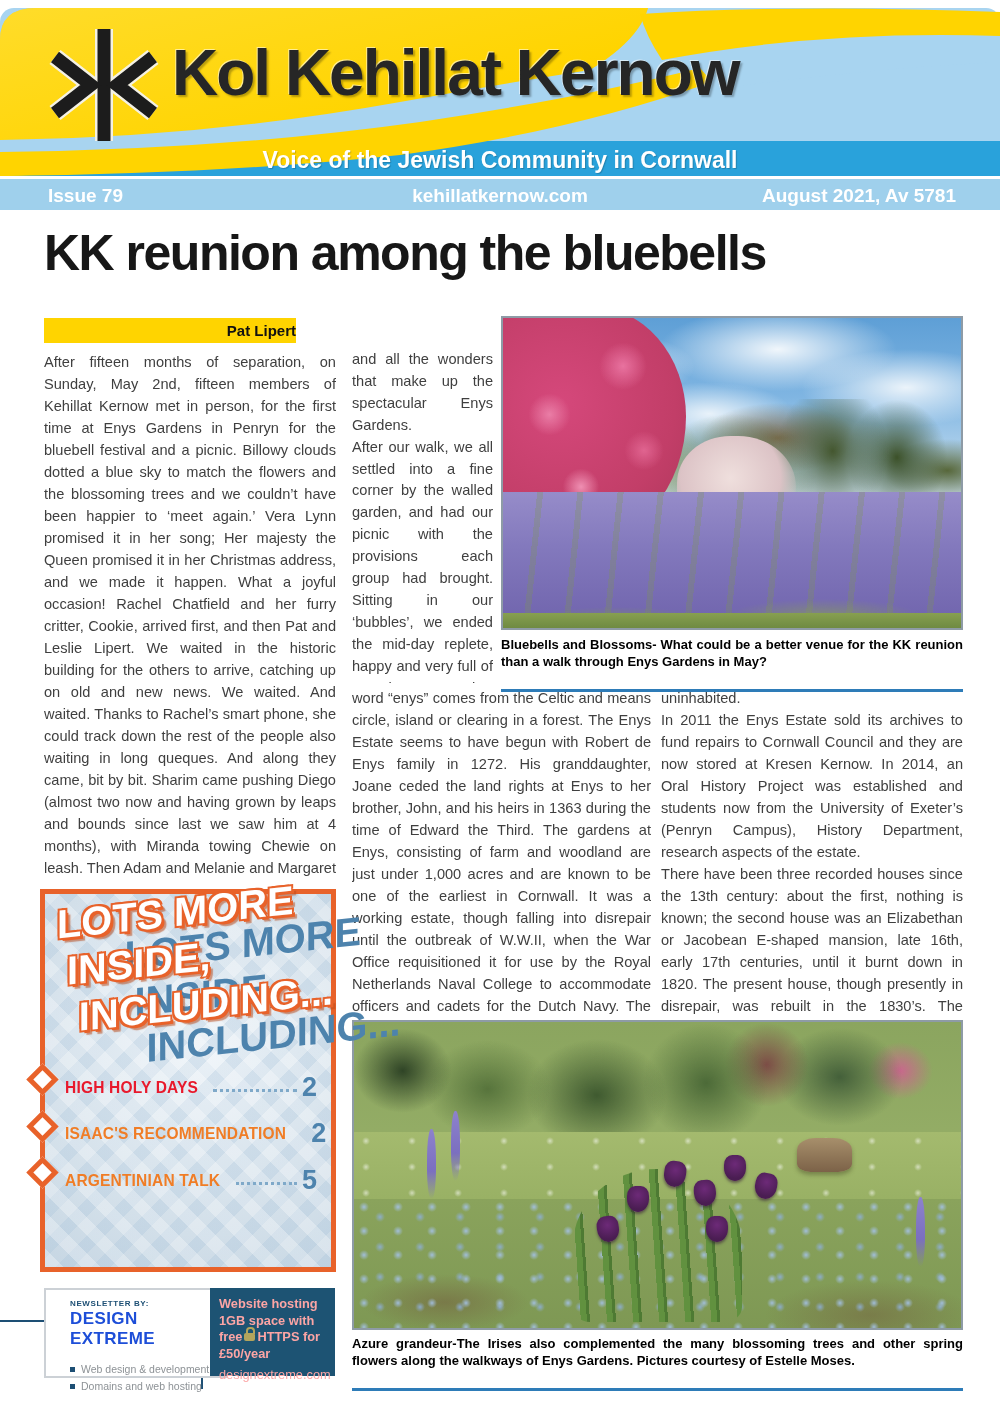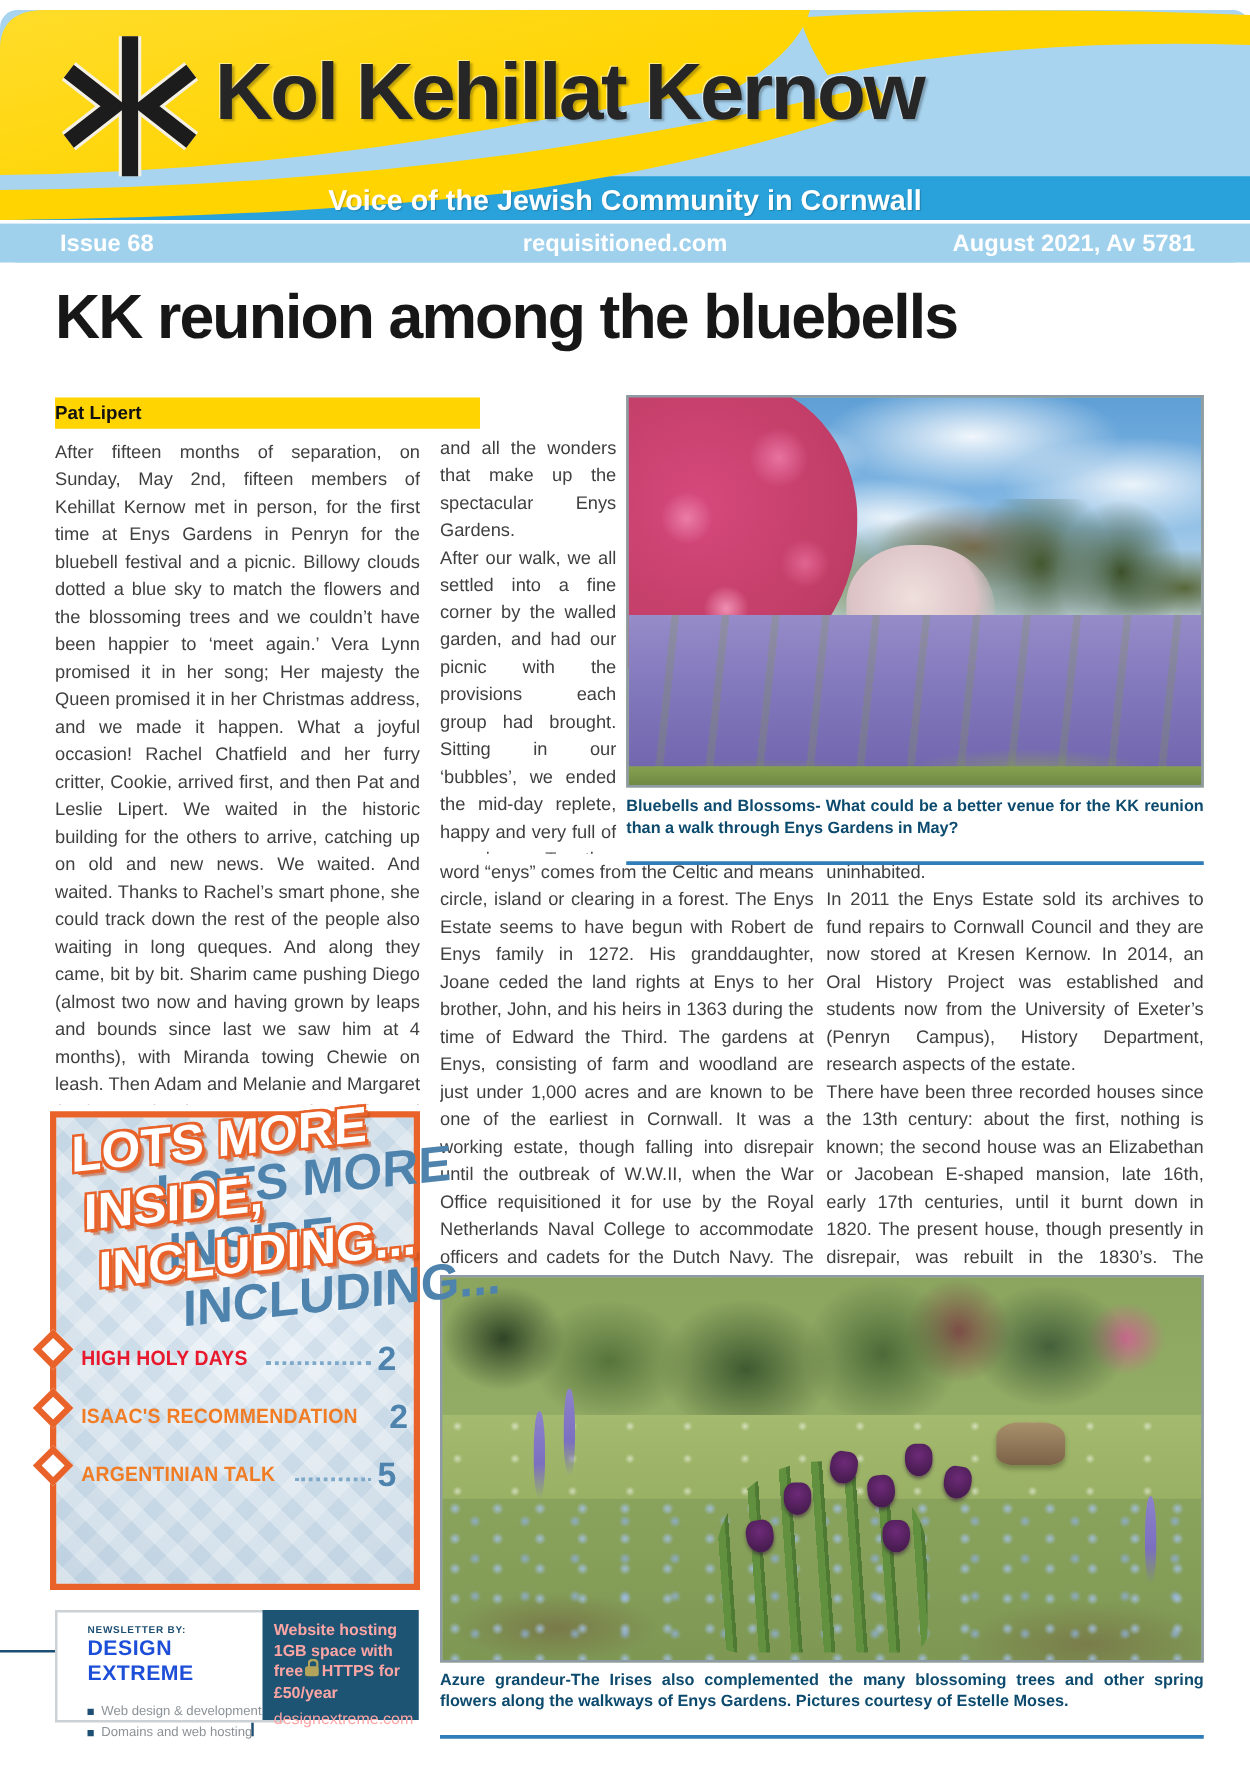--- a/index.html
+++ b/index.html
@@ -13,30 +13,30 @@
       letter-spacing:-2px;text-shadow:2px 2px 2px rgba(0,0,0,.28),-1px -1px 0 rgba(255,255,255,.55);}
   .tagline{left:0;top:144px;width:1000px;height:32px;text-align:center;color:#fff;
       font-size:23px;font-weight:bold;line-height:32px;text-shadow:1px 1px 1px rgba(0,0,0,.2);}
   .issue-row{left:0;top:181px;width:1000px;height:29px;color:#fff;font-size:19px;font-weight:bold;line-height:29px;}
   .issue-left{position:absolute;left:48px;}
   .issue-center{position:absolute;left:0;width:1000px;text-align:center;}
   .issue-right{position:absolute;right:44px;}
 
   
   .headline{left:44px;top:224px;width:930px;font-size:50px;font-weight:bold;color:#171717;letter-spacing:-1.5px;}
-  .byline-box{left:44px;top:318px;width:340px;height:25px;background:#ffd400;
-      text-align:left;font-size:15px;font-weight:bold;color:#111;line-height:25px;}
+  .byline-box{left:44px;top:318px;width:252px;height:25px;background:#ffd400;
+      text-align:right;font-size:15px;font-weight:bold;color:#111;line-height:25px;}
   .bodycol{font-size:14.6px;line-height:22px;text-align:justify;color:#3f3f3f;
       white-space:pre-line;overflow:hidden;}
   .col1{left:44px;top:351px;width:292px;height:533px;}
   .col2n{left:352px;top:349px;width:141px;height:334px;line-height:21.9px;}
   .col2w{left:352px;top:687px;width:299px;height:331px;}
   .col3{left:661px;top:687px;width:302px;height:331px;}
 
-  .caption{font-size:13px;font-weight:bold;color:#0c4a6e;line-height:16.5px;text-align:justify;
+  .caption{font-size:13px;font-weight:bold;color:#000000;line-height:16.5px;text-align:justify;
       border-bottom:3px solid #2e7cb8;padding-bottom:6px;overflow:hidden;}
   .caption1{left:501px;top:637px;width:462px;height:46px;}
   .caption2{left:352px;top:1336px;width:611px;height:46px;}
 
   
   .photo{border:2px solid #8e9ba6;overflow:hidden;background:#9fb075;}
   .photo>div{position:absolute;}
   .photo1{left:501px;top:316px;width:458px;height:310px;}
   .p1-sky{left:0;top:0;right:0;height:56%;
      background:
@@ -187,22 +187,22 @@
     <g fill="none" stroke="#1c1c1c" stroke-width="13">
       <line x1="58" y1="3" x2="58" y2="115"></line>
       <polyline points="9,31 45,59 9,87"></polyline>
       <polyline points="107,31 71,59 107,87"></polyline>
     </g>
   </svg>
 
   <div class="abs masthead-title">Kol Kehillat Kernow</div>
   <div class="abs tagline">Voice of the Jewish Community in Cornwall</div>
   <div class="abs issue-row">
-    <span class="issue-center">requisitioned.com</span>
-    <span class="issue-left">Issue 68</span>
+    <span class="issue-center">kehillatkernow.com</span>
+    <span class="issue-left">Issue 79</span>
     <span class="issue-right">August 2021, Av 5781</span>
   </div>
 
   <div class="abs headline">KK reunion among the bluebells</div>
   <div class="abs byline-box">Pat Lipert</div>
 
   <div class="abs bodycol col1">After fifteen months of separation, on Sunday, May 2nd, fifteen members of Kehillat Kernow met in person, for the first time at Enys Gardens in Penryn for the bluebell festival and a picnic. Billowy clouds dotted a blue sky to match the flowers and the blossoming trees and we couldn’t have been happier to ‘meet again.’ Vera Lynn promised it in her song; Her majesty the Queen promised it in her Christmas address, and we made it happen. What a joyful occasion! Rachel Chatfield and her furry critter, Cookie, arrived first, and then Pat and Leslie Lipert. We waited in the historic building for the others to arrive, catching up on old and new news. We waited. And waited. Thanks to Rachel’s smart phone, she could track down the rest of the people also waiting in long queques. And along they came, bit by bit. Sharim came pushing Diego (almost two now and having grown by leaps and bounds since last we saw him at 4 months), with Miranda towing Chewie on leash. Then Adam and Melanie and Margaret (Mel’s mom). Then Karen and Sophia and Estelle. Finally Mai and Jeremy and Bao appeared. Everyone made it with their backpacks (no Jewish get-together is complete without having brought a nosh for lunch). After more kibitzing, we were on our way to see the bluebells, the flowers, the trees in full blossom,</div>
   <div class="abs bodycol col2n">and all the wonders that make up the spectacular Enys Gardens.
 After our walk, we all settled into a fine corner by the walled garden, and had our picnic with the provisions each group had brought. Sitting in our ‘bubbles’, we ended the mid-day replete, happy and very full of ourselves. Together at last!
 The gardens and house itself have a long history. The</div>

